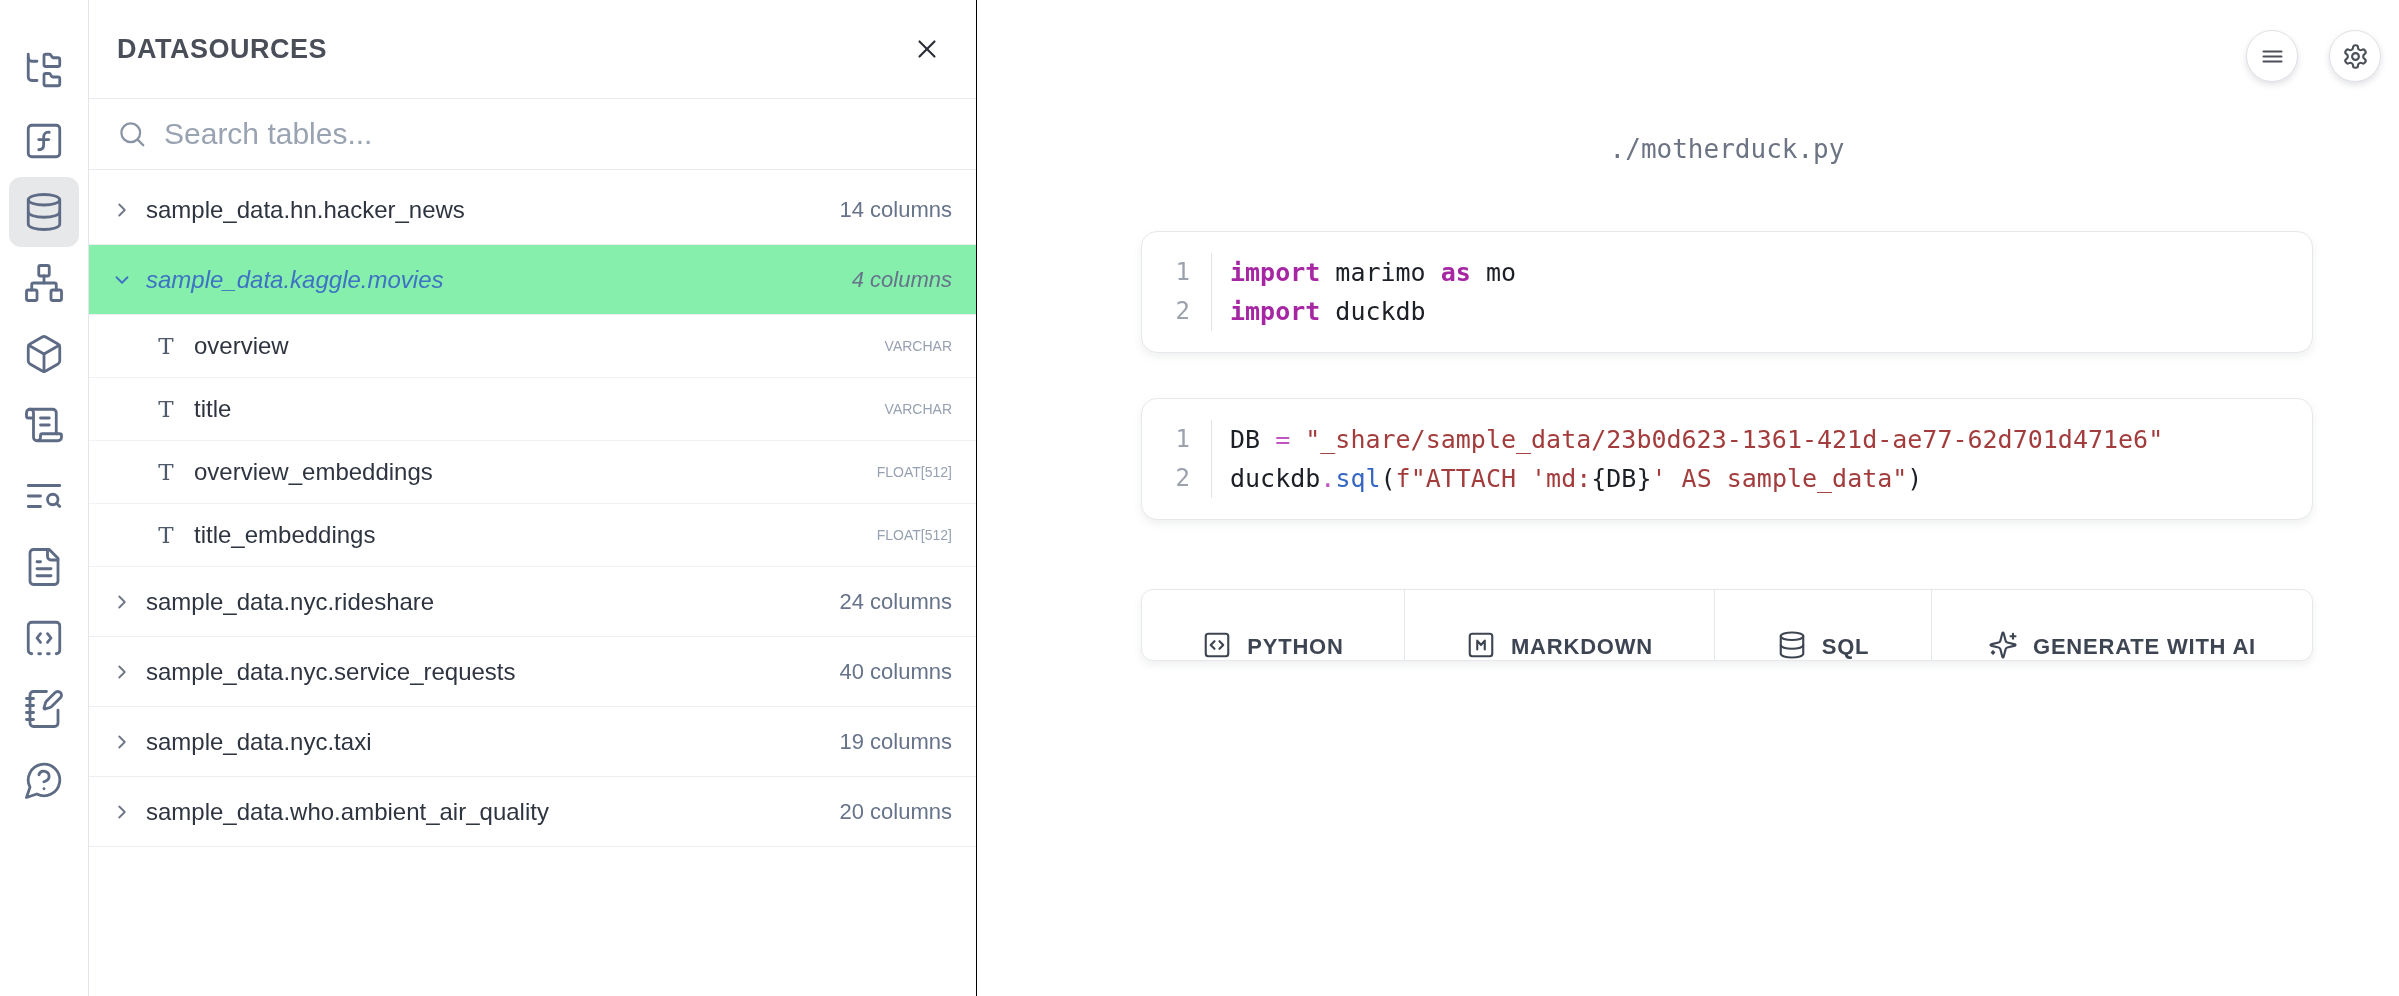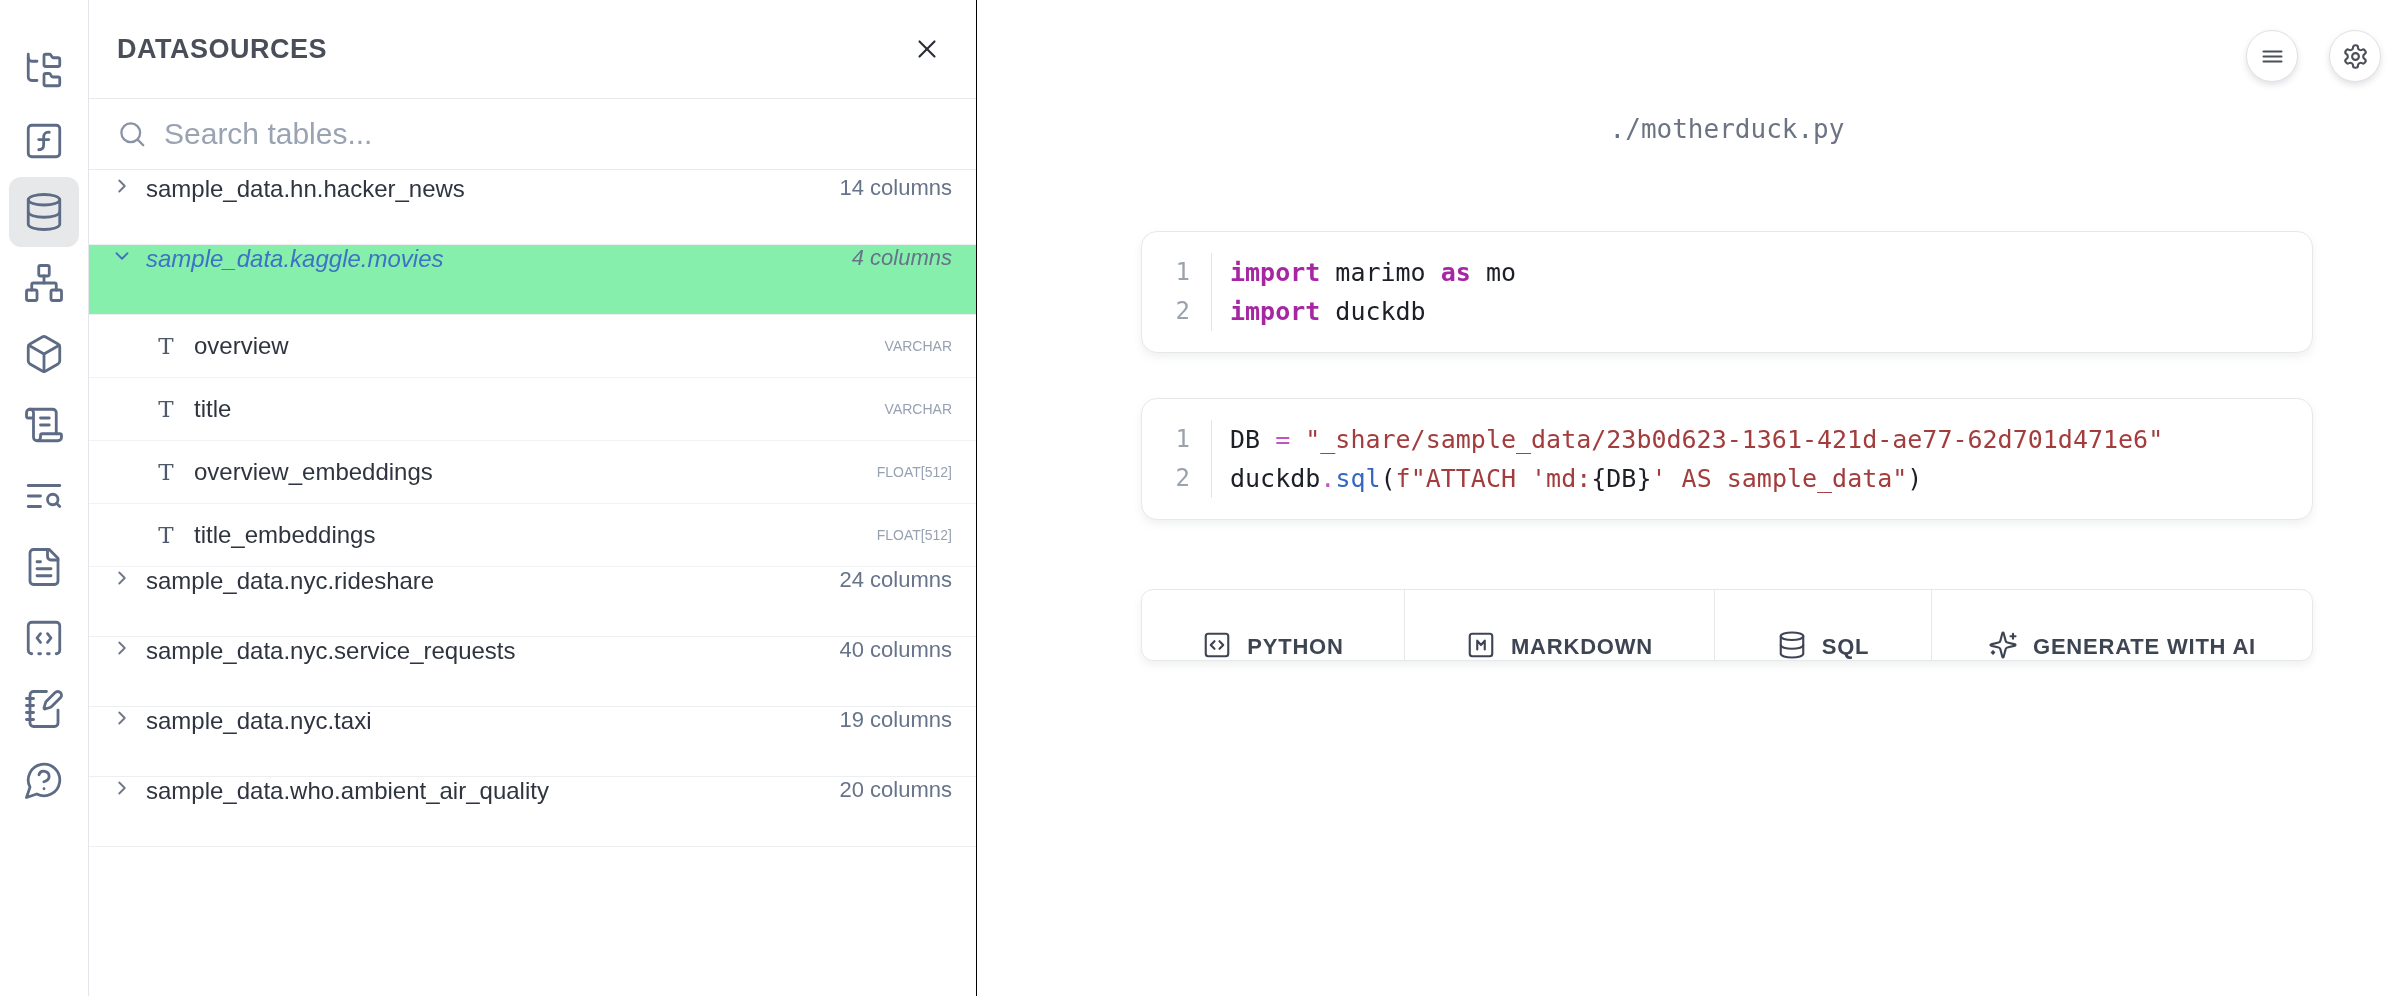--- a/index.html
+++ b/index.html
@@ -44,21 +44,21 @@
   }
   .search-row svg { width: 30px; height: 30px; flex: none; }
   .search-input {
     flex: 1; border: none; outline: none; font-size: 30px;
     font-family: Liberation Sans, sans-serif; color: #14532d; background: transparent;
   }
   .search-input::placeholder { color: #9AA3B2; }
 
   .rows { padding-top: 5px; }
   .trow {
-    height: 70px; display: flex; padding: 0 24px 0 22px;
+    height: 70px; display: flex; align-items: center; padding: 0 24px 0 22px;
     border-bottom: 1px solid #ECEEF2; cursor: pointer; background: #fff;
   }
   .trow .chev { width: 22px; height: 22px; margin-right: 13px; color: #6E7687; flex: none; }
   .trow .tname { font-size: 24px; color: #2F3540; flex: 1; white-space: nowrap; overflow: hidden; }
   .trow .tmeta { font-size: 22px; color: #66738A; white-space: nowrap; }
   .trow.selected { background: #86efac; font-style: italic; }
   .trow.selected .tname, .trow.selected .chev { color: #3D72C4; }
 
   .crow {
     height: 63px; display: flex; align-items: center;
@@ -77,21 +77,21 @@
   .circle-btns { position: absolute; top: 30px; right: 18px; display: flex; gap: 31px; }
   .circle-btn {
     width: 52px; height: 52px; border-radius: 50%; background: #fff;
     border: 1px solid #E0E2E7; box-shadow: 0 3px 6px rgba(90,95,110,.18);
     display: flex; align-items: center; justify-content: center;
     color: #4A4F58; cursor: pointer;
   }
   .circle-btn svg { width: 27px; height: 27px; }
 
   .filename {
-    position: absolute; top: 114px; left: 163px; width: 1172px; text-align: center;
+    position: absolute; top: 134px; left: 163px; width: 1172px; text-align: center;
     font-family: "DejaVu Sans Mono", monospace; font-size: 26px; color: #6C7484;
   }
 
   .cell {
     position: absolute; left: 163px; width: 1172px;
     background: #fff; border: 1px solid #E7E8EB; border-radius: 16px;
     box-shadow: 0 4px 9px rgba(100,105,120,.10);
     padding: 21px 0; cursor: text;
   }
   .cell-1 { top: 231px; }

